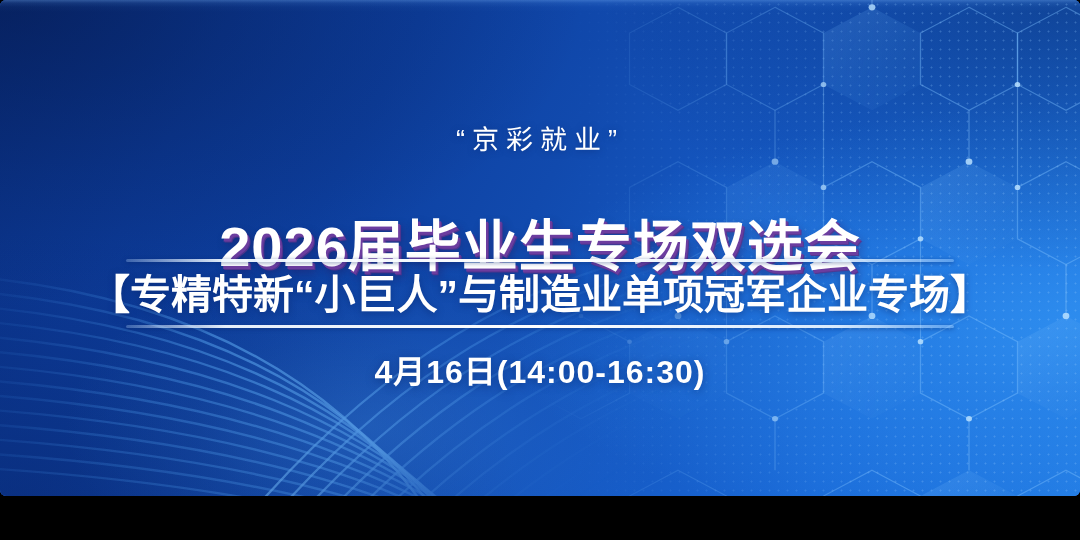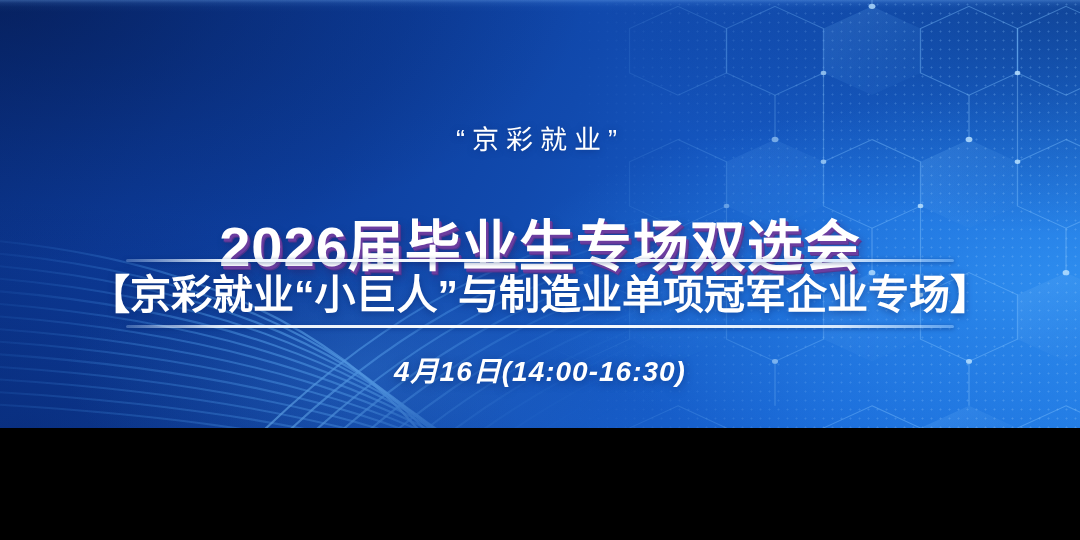--- a/index.html
+++ b/index.html
@@ -4,25 +4,26 @@
 <title>Event Banner</title>
 <style>
   html, body {
     margin: 0;
     padding: 0;
     background: #000;
   }
   #banner {
     position: relative;
     width: 1080px;
-    height: 428px;
+    height: 496px;
     overflow: hidden;
     font-family: "Liberation Sans", "DejaVu Sans", sans-serif;
     background: #3b82f6;
     user-select: none;
+    border-radius: 6px;
   }
 
   
   .layer {
     position: absolute;
     inset: 0;
     pointer-events: none;
   }
 
   
@@ -142,28 +143,27 @@
     color: #ffffff;
     letter-spacing: 0px;
     white-space: nowrap;
     text-shadow: 0 2px 7px rgba(8,36,104,0.5);
   }
 
   #date-line {
     position: absolute;
     top: 347px;
     left: 0; right: 0;
-    font-size: 28px;
+    font-size: 32px;
     line-height: 50px;
     font-weight: 700;
     color: #ffffff;
     letter-spacing: 1px;
     white-space: nowrap;
     text-shadow: 0 2px 8px rgba(8,36,104,0.55);
-    font-style: italic;
   }
 </style>
 </head>
 <body>
 
 <div id="banner">
 
   <div class="layer" id="bg-base"></div>
   <div class="layer" id="bg-vignette"></div>
 
@@ -313,20 +313,20 @@
   <div class="layer" id="bg-topedge"></div>
 
   <div id="content">
 
     <div id="kicker">“京彩就业”</div>
 
     <h1 id="main-title">2026届毕业生专场双选会</h1>
 
     <div class="rule" id="rule-top"></div>
 
-    <div id="sub-title">【京彩就业“小巨人”与制造业单项冠军企业专场】</div>
+    <div id="sub-title">【专精特新“小巨人”与制造业单项冠军企业专场】</div>
 
     <div class="rule" id="rule-bottom"></div>
 
     <div id="date-line">4月16日(14:00-16:30)</div>
 
   </div>
 </div>
 
 </body></html>

